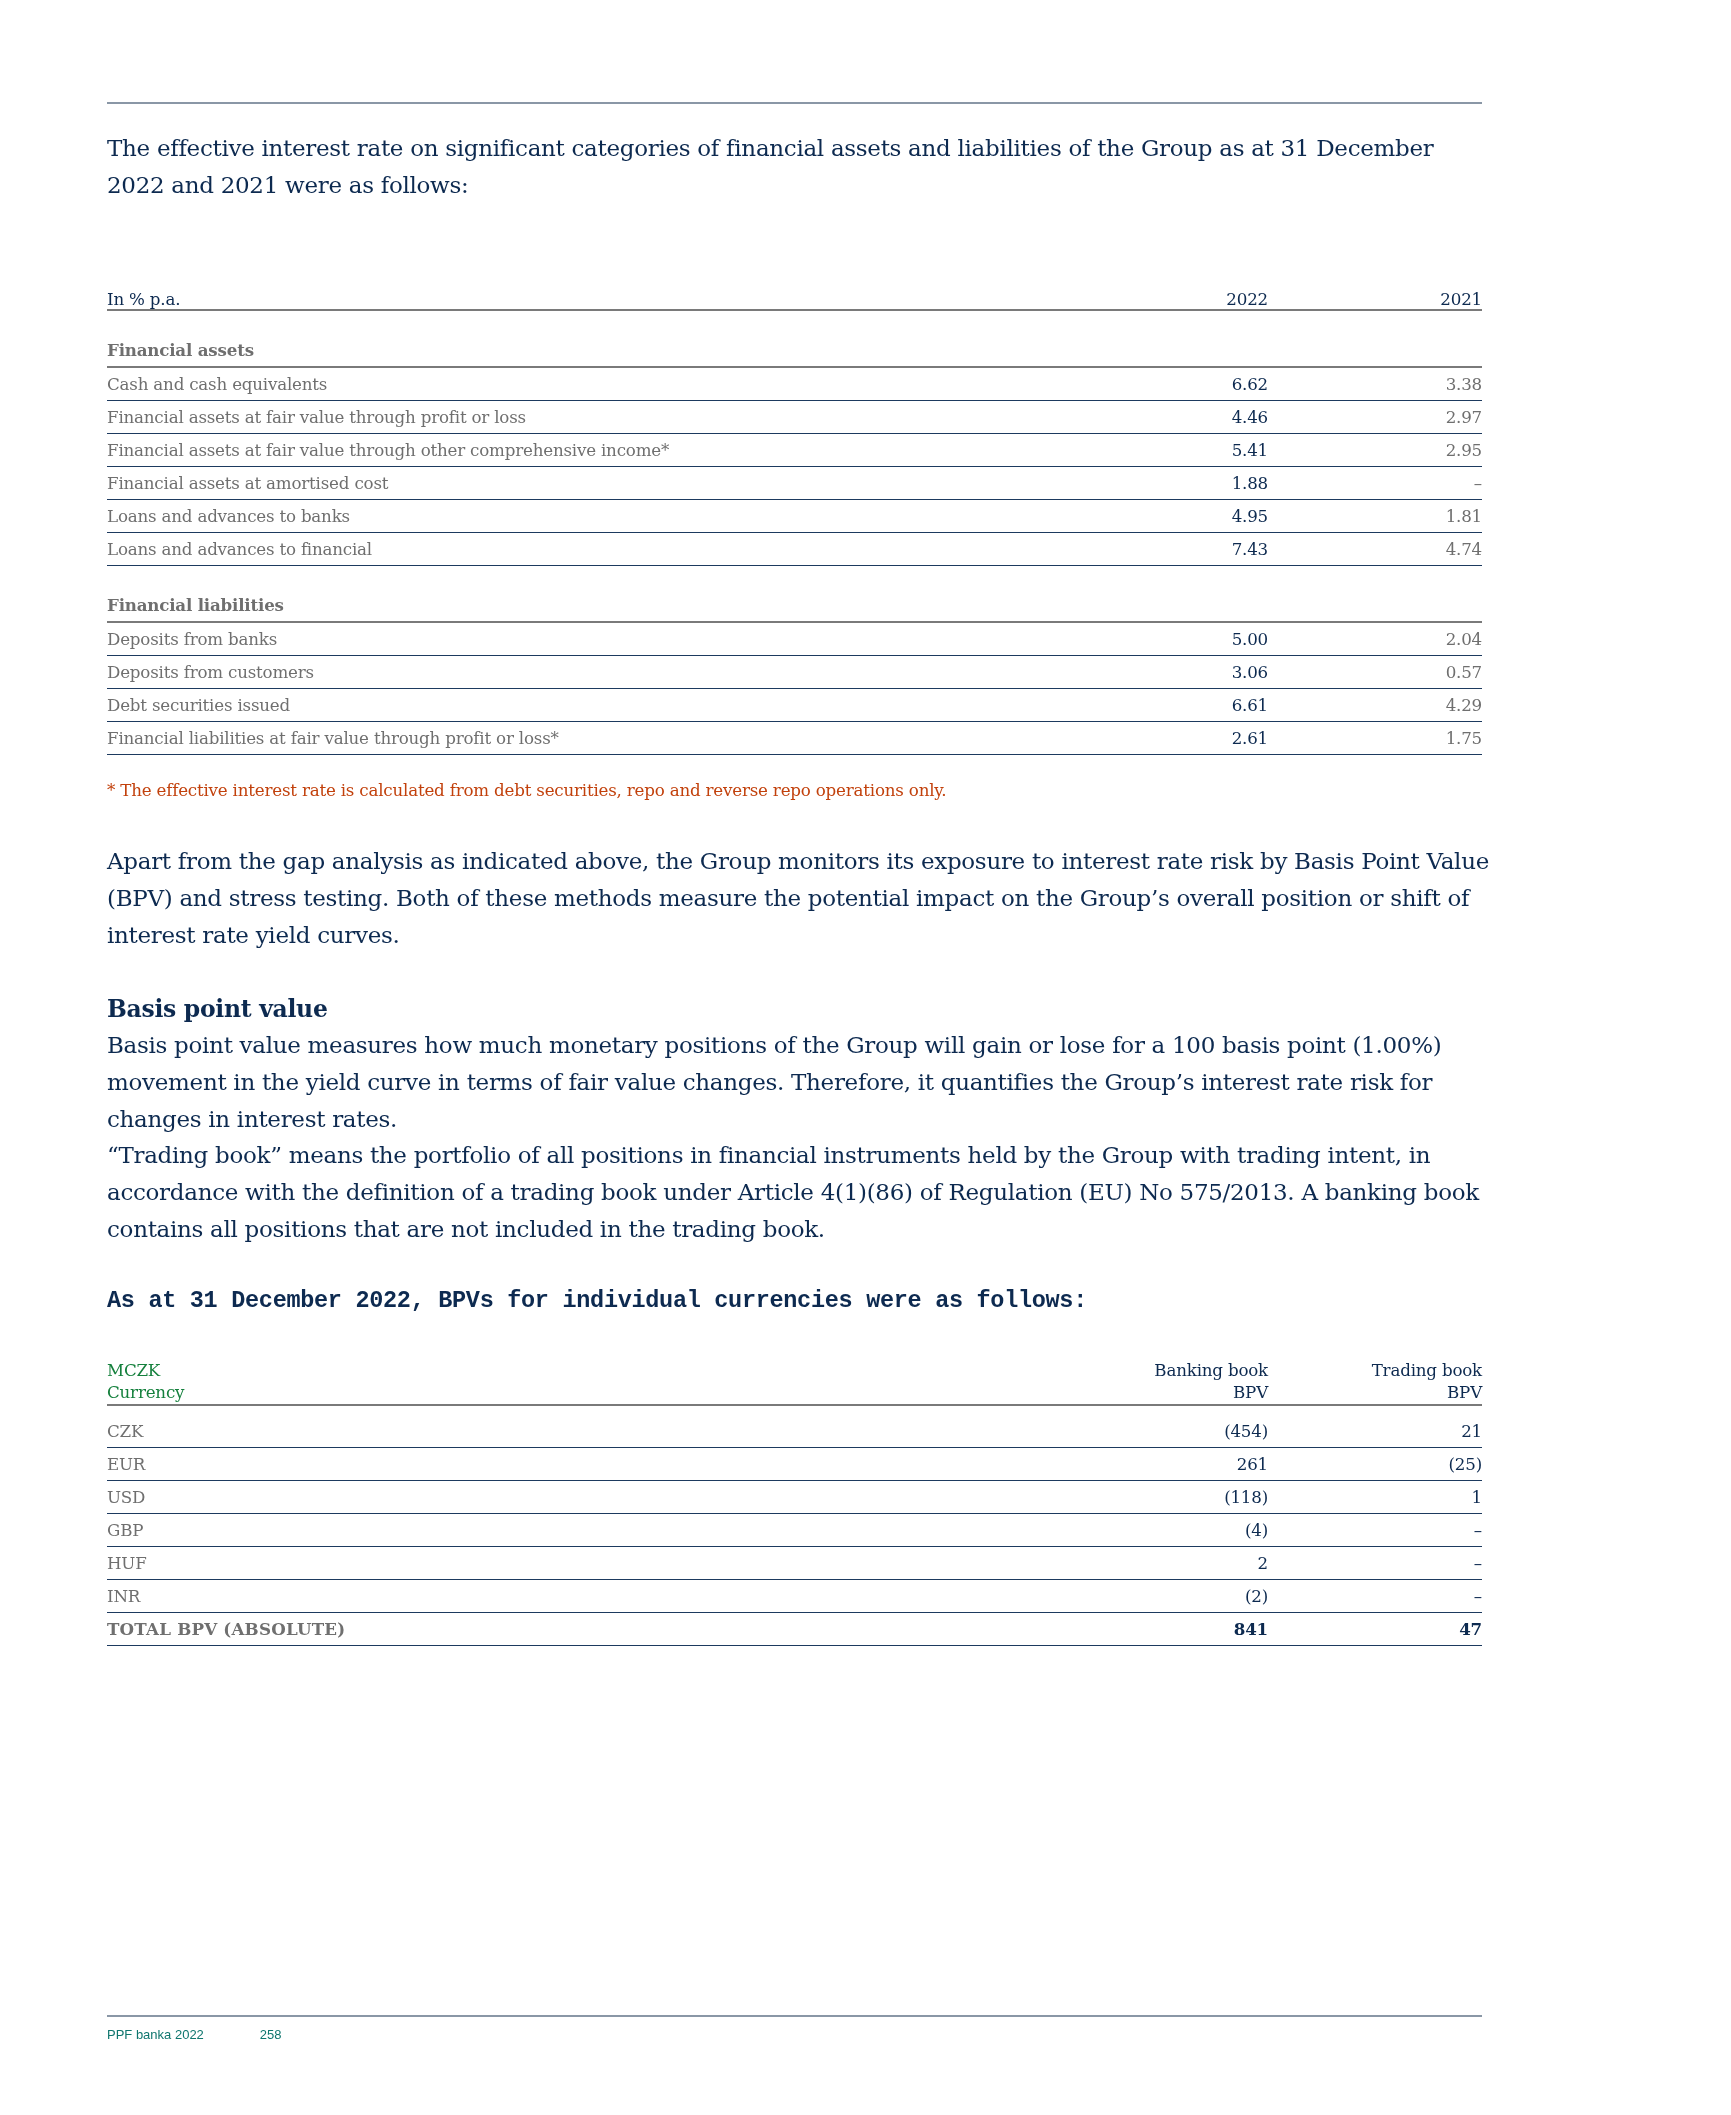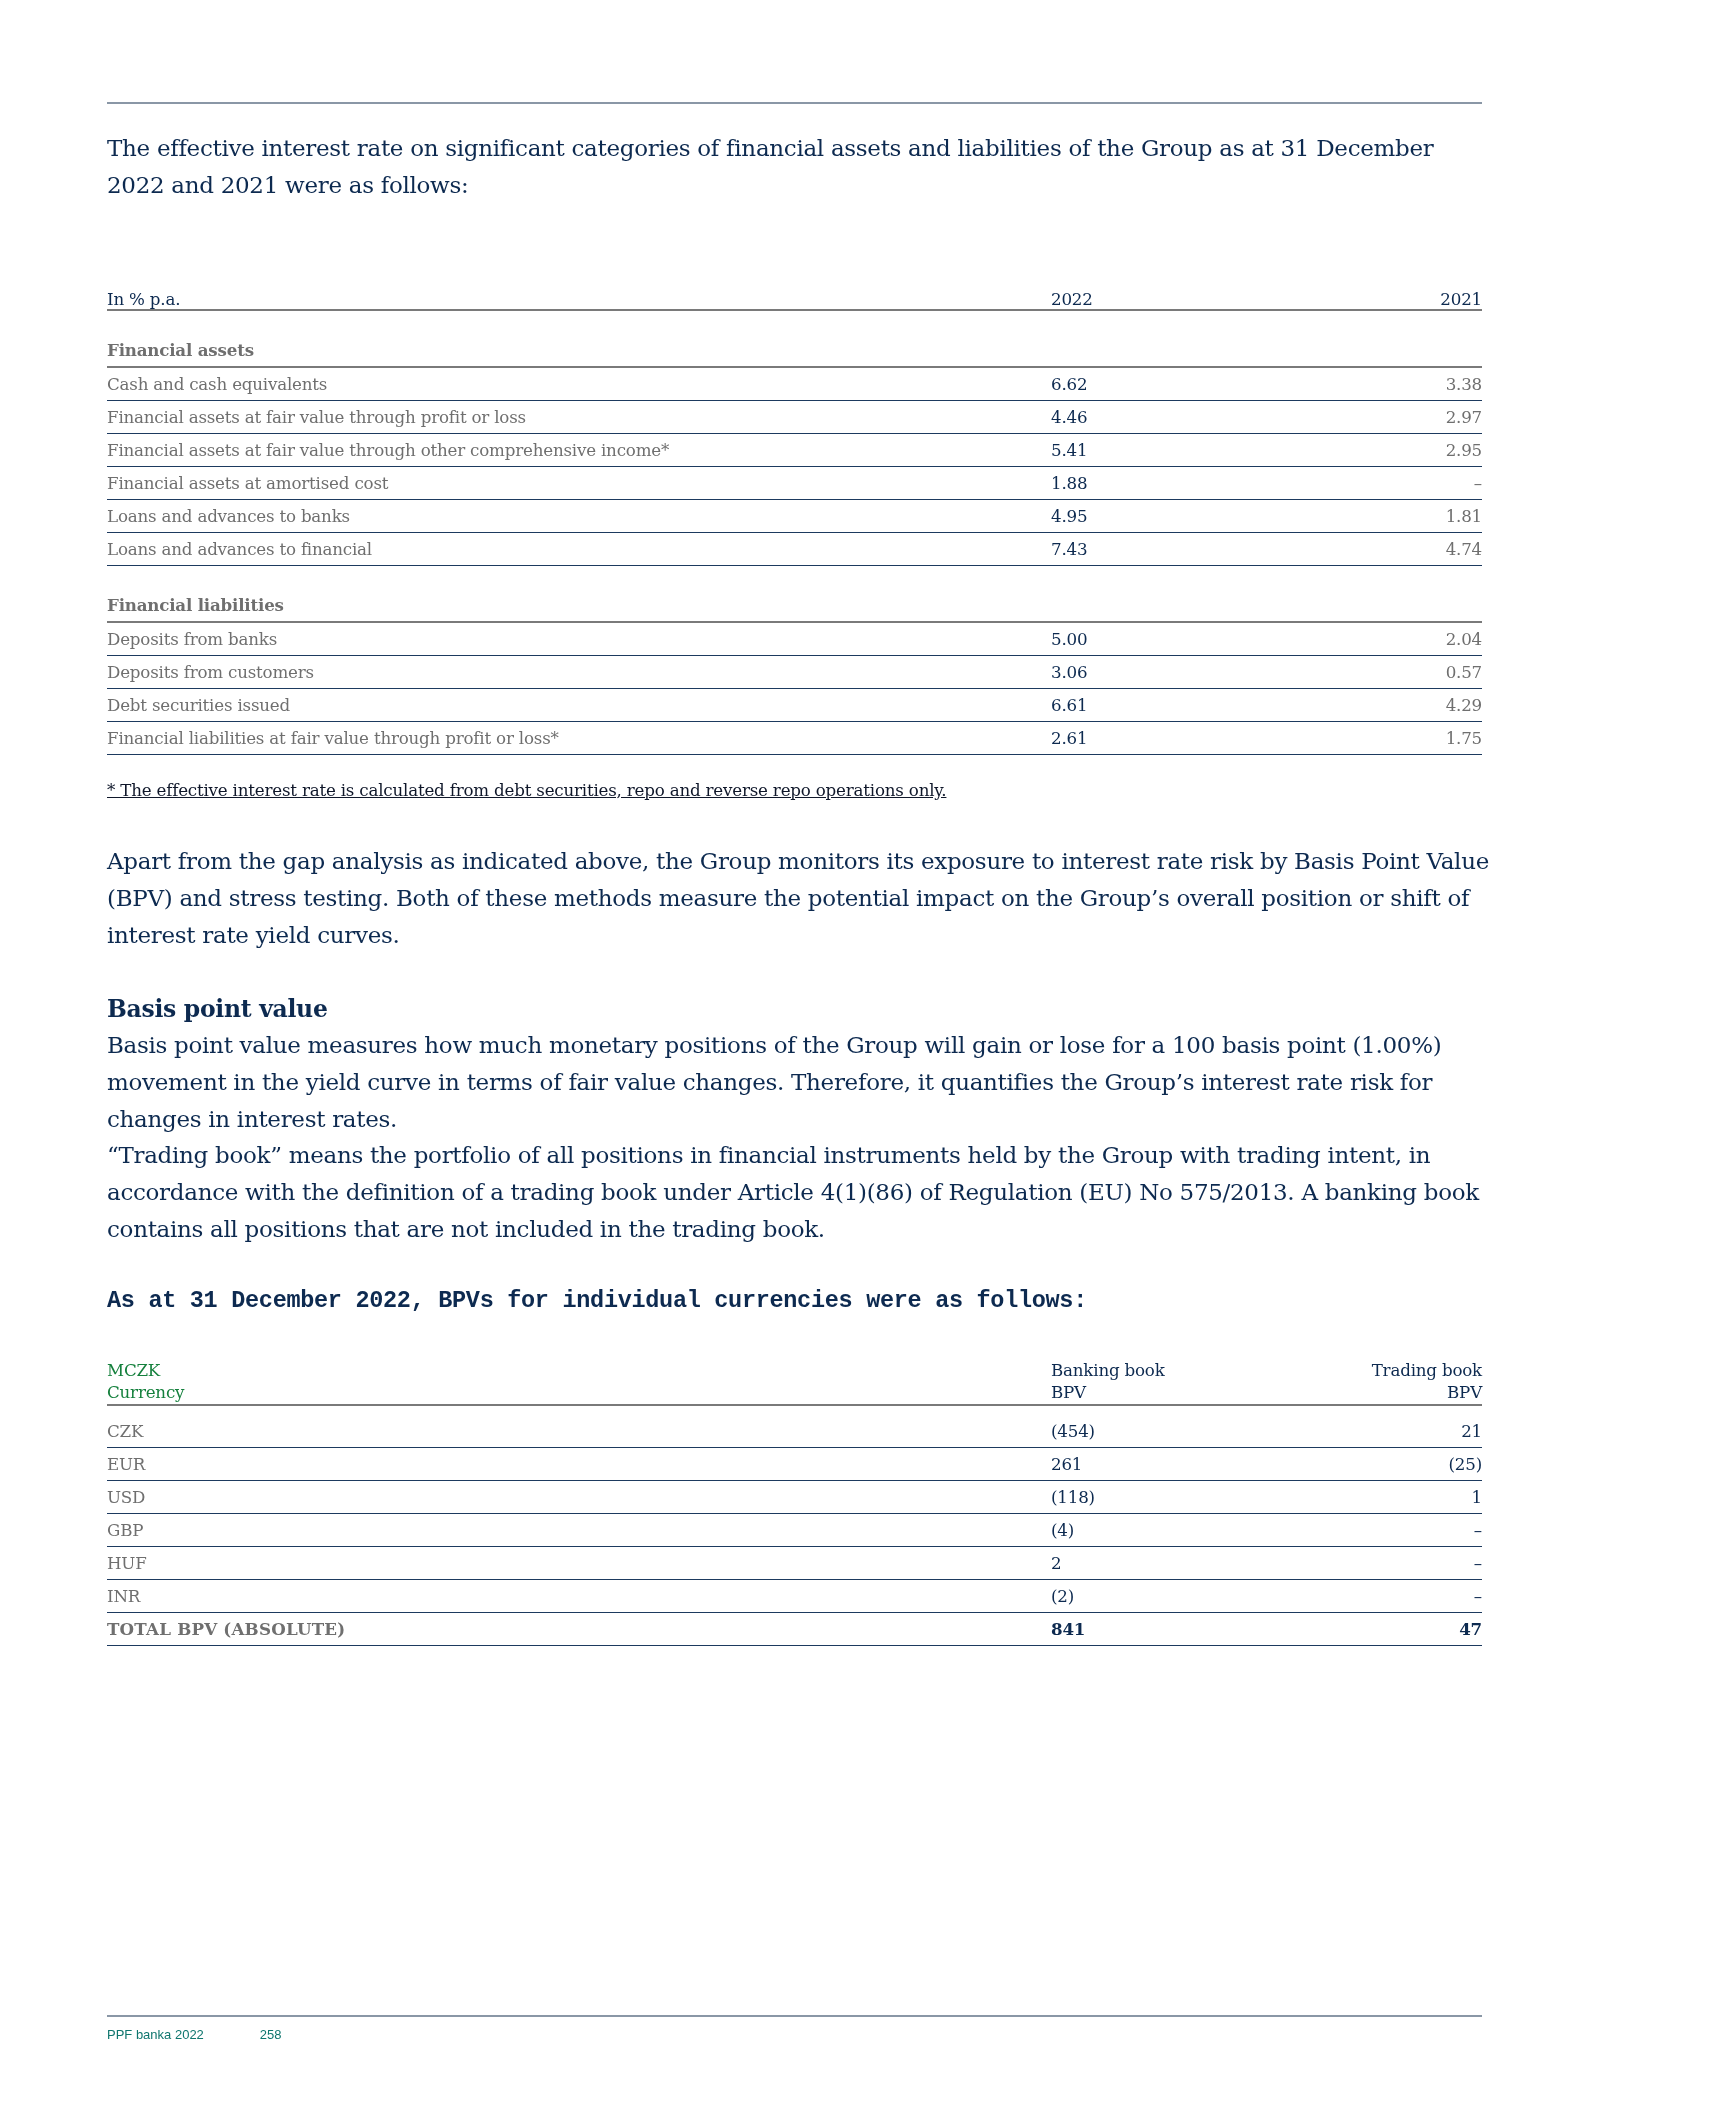--- a/index.html
+++ b/index.html
@@ -8,33 +8,33 @@
   .rule { position: absolute; left: 107px; width: 1375px; height: 1.8px; background: #8a97a6; }
   .abs { position: absolute; left: 107px; width: 1384px; }
   .h2 { font-weight: bold; font-size: 23.5px; line-height: 36px; color: #0d2a50; margin: 0; letter-spacing: -0.3px; }
   .body-text { font-size: 23px; line-height: 37px; color: #0d2a50; margin: 0; letter-spacing: -0.3px; }
   .h3 { font-weight: bold; font-size: 23.5px; line-height: 36px; color: #0d2a50; margin: 0; letter-spacing: -0.3px; }
 
   table.fin { position: absolute; left: 107px; width: 1375px; border-collapse: collapse;
               font-size: 16.7px; letter-spacing: -0.2px; }
   table.fin td, table.fin th { padding: 0; height: 32px; vertical-align: middle; font-weight: normal; }
   table.fin .c-label { text-align: left; color: #6f6f6f; }
-  table.fin .c-v1 { text-align: left; width: 217px; color: #0d2a50; }
+  table.fin .c-v1 { text-align: right; width: 217px; color: #0d2a50; }
   table.fin .c-v2 { text-align: right; width: 214px; color: #6f6f6f; }
   table.fin tr.data td { border-bottom: 1.8px solid #1d3a5f; }
   table.fin tr.head th { color: #0d2a50; border-bottom: 2.7px solid #7a7a7a; height: 36px; vertical-align: bottom; padding-bottom: 0; }
   table.fin tr.spacer td { height: 22px; border: none; }
   table.fin tr.section td { font-weight: bold; color: #6f6f6f; border-bottom: 2.7px solid #7a7a7a; height: 33px; }
 
   table.bpv .c-v2 { color: #0d2a50; }
   table.bpv tr.head th { height: 47px; line-height: 22.6px; }
   table.bpv tr.total td { font-weight: bold; }
   table.bpv tr.total td.c-label { letter-spacing: 0.2px; }
 
-  .footnote { position: absolute; left: 107px; top: 780px; font-size: 16.7px; color: #0f172a; letter-spacing: -0.2px; text-decoration: underline; }
+  .footnote { position: absolute; left: 107px; top: 780px; font-size: 16.7px; color: #c2410c; letter-spacing: -0.2px; }
 
   .footer-rule { position: absolute; left: 107px; top: 2015px; width: 1375px; height: 1.8px; background: #8a97a6; }
   .footer { position: absolute; left: 107px; top: 2027px; font-family: "Liberation Sans", "DejaVu Sans", sans-serif;
             font-size: 13px; color: #0f766e; }
   .footer span.page { margin-left: 56px; }
 </style>
 </head>
 <body>
 
 <div class="rule" style="top:102px;"></div>

